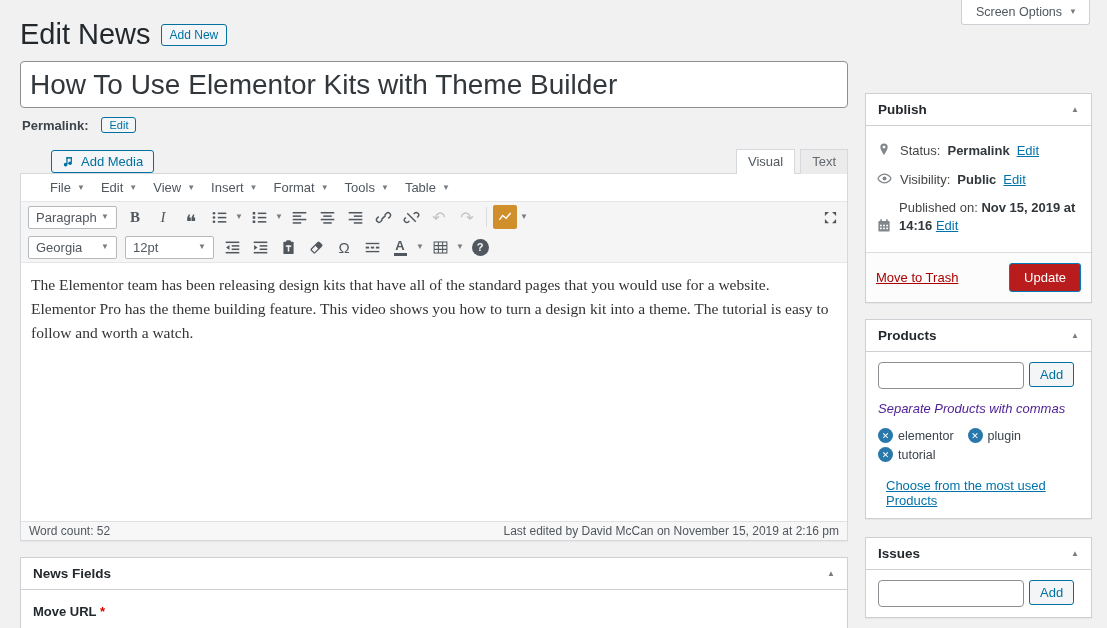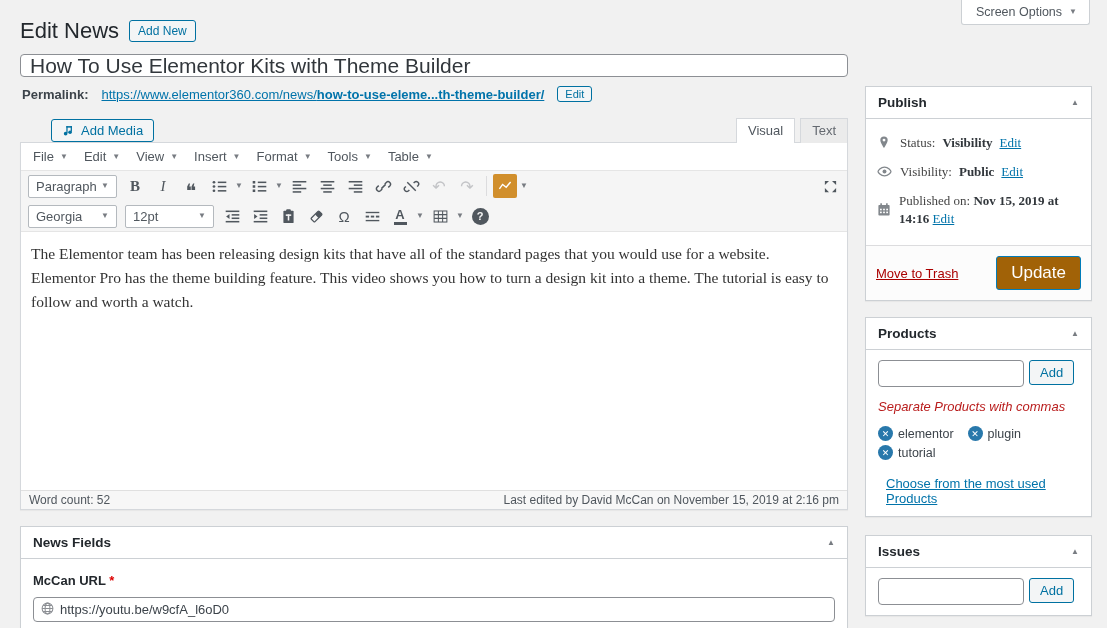--- a/index.html
+++ b/index.html
@@ -16,62 +16,62 @@
 
   
   .screen-options {
     position:absolute; top:0; right:17px;
     background:#fff; border:1px solid #ccd0d4; border-top:none;
     border-radius:0 0 3px 3px; padding:5px 12px 5px 14px;
     font-size:12.5px; color:#50575e; display:flex; align-items:center; gap:7px;
   }
   .caret { font-size:8px; color:#787c82; line-height:1; }
   .heading-row { display:flex; align-items:center; gap:10px; margin:8px 0 10px; }
-  h1 { font-size:22px; font-weight:400; color:#23282d; }
+  h1 { font-size:29px; font-weight:400; color:#23282d; }
   .btn-secondary {
     display:inline-flex; align-items:center; justify-content:center; gap:5px;
     background:#f3f5f6; border:1px solid #0071a1; border-radius:3px;
     color:#0071a1; font-size:13px; padding:3px 10px; cursor:pointer; text-decoration:none;
     font-family:"Liberation Sans", sans-serif;
   }
   .btn-small { font-size:11px; padding:1px 7px; }
   .btn-primary {
-    background:#a16207; border:1px solid #007cba; border-radius:3px;
-    color:#fff; font-size:17px; padding:6px 14px; cursor:pointer;
+    background:#b91c1c; border:1px solid #007cba; border-radius:3px;
+    color:#fff; font-size:13px; padding:6px 14px; cursor:pointer;
     font-family:"Liberation Sans", sans-serif;
   }
 
   
   .columns { display:flex; gap:17px; align-items:flex-start; }
   .col-main { width:828px; flex:none; }
   .col-side { width:227px; flex:none; }
 
   
   .title-input {
-    width:100%; height:23px; border:1px solid #8c8f94; border-radius:4px;
-    background:#fff; font-size:21px; color:#32373c; padding:2px 9px;
+    width:100%; height:47px; border:1px solid #8c8f94; border-radius:4px;
+    background:#fff; font-size:28px; color:#32373c; padding:2px 9px;
     font-family:"Liberation Sans", sans-serif;
   }
   .permalink { margin:9px 0 0 2px; font-size:13px; color:#3c434a; display:flex; align-items:center; gap:13px; }
   .permalink strong { font-weight:700; color:#3c434a; }
   .permalink a .slug { font-weight:700; }
 
   
   .media-row { display:flex; justify-content:space-between; align-items:flex-end; margin-top:15px;margin-left:31px; }
   .editor-tabs { display:flex; }
   .tab {
     padding:4px 11px 5px; font-size:13px; color:#646970; cursor:pointer;
     background:#ebebeb; border:1px solid #d5d8dc; border-bottom:none; margin-left:5px;
     position:relative; top:1px;
   }
   .tab.active { background:#fff; color:#50575e; }
 
   
   .editor-shell { border:1px solid #d5d8dc; background:#fff; box-shadow:0 1px 1px rgba(0,0,0,.04); }
-  .mce-menubar { background:#fff; border-bottom:1px solid #e5e5e5; display:flex; padding:1px 4px; }
+  .mce-menubar { background:#fff; border-bottom:1px solid #e5e5e5; display:flex; padding:1px 21px; }
   .mce-menu-item { padding:5px 8px; font-size:13px; color:#50575e; display:flex; align-items:center; gap:6px; cursor:pointer; }
   .mce-toolbar { background:#f5f5f5; display:flex; align-items:center; padding:3px 4px; gap:2px; }
   .mce-toolbar.row2 { border-bottom:1px solid #e5e5e5; }
   .listbox {
     width:89px; height:23px; background:#fff; border:1px solid #b4b9be; border-radius:2px;
     display:flex; align-items:center; justify-content:space-between; padding:0 7px;
     font-size:13px; color:#50575e; margin:0 3px; cursor:pointer; flex:none;
   }
   .mce-btn {
     width:26px; height:24px; display:flex; align-items:center; justify-content:center;
@@ -121,36 +121,36 @@
   .url-field { position:relative; }
   .url-input {
     width:100%; height:25px; border:1px solid #8c8f94; border-radius:4px; background:#fff;
     font-size:13px; color:#3c434a; padding:2px 8px 2px 26px; font-family:"Liberation Sans", sans-serif;
   }
   .url-globe { position:absolute; left:7px; top:4px; color:#8c8f94; }
 
   
   .side-top-gap { height:32px; }
   .preview-row { display:flex; justify-content:flex-end; padding:2px 0 10px; }
-  .pub-row { display:flex; align-items:center; gap:7px; padding:6px 0; color:#444;font-family:Liberation Serif, serif; }
+  .pub-row { display:flex; align-items:flex-end; gap:7px; padding:6px 0; color:#444; }
   .pub-row .dashicon { color:#82878c; width:17px; display:flex; }
   .pub-row strong { color:#32373c; }
   .publish-footer {
     border-top:1px solid #dcdcde; padding:10px 10px; display:flex;
     align-items:center; justify-content:space-between; background:#fcfcfc;
   }
   .trash-link { color:#a00; font-size:13px; }
 
   
   .tag-add-row { display:flex; gap:5px; align-items:flex-start; }
   .tag-input {
     width:146px; height:27px; border:1px solid #8c8f94; border-radius:4px;
     padding:2px 6px; font-size:13px; font-family:"Liberation Sans", sans-serif;
   }
-  .tag-hint { font-style:italic; color:#b91c1c; margin:12px 0 12px; font-size:13px; }
+  .tag-hint { font-style:italic; color:#4c1d95; margin:12px 0 12px; font-size:13px; }
   .tag-list { display:flex; flex-wrap:wrap; gap:4px 14px; margin:10px 0 6px; }
   .tag { display:flex; align-items:center; gap:5px; font-size:12.5px; color:#3c434a; }
   .tag-x {
     width:15px; height:15px; border-radius:50%; background:#2878ab; color:#fff;
     font-size:9px; display:flex; align-items:center; justify-content:center; cursor:pointer; flex:none;
   }
   .most-used { display:inline-block; margin-top:10px; font-size:13px;margin-left:8px; }
 </style>
 </head>
 <body>
@@ -168,21 +168,20 @@
   </div>
 
   <div class="columns">
 
     <div class="col-main">
 
       <input class="title-input" value="How To Use Elementor Kits with Theme Builder" style="">
 
       <div class="permalink">
         <strong>Permalink:</strong>
-        <a><span>https://www.elementor360.com/news/</span><span class="slug">how-to-use-eleme...th-theme-builder/</span></a>
         <span class="btn-secondary btn-small">Edit</span>
       </div>
 
       <div class="media-row">
         <span class="btn-secondary">
           <svg class="svgi" viewBox="0 0 20 20" style="width:14px;height:14px;">
             <rect x="6.2" y="3" width="8" height="2.2"></rect>
             <rect x="6.2" y="3" width="1.8" height="10"></rect>
             <rect x="12.4" y="3" width="1.8" height="8"></rect>
             <circle cx="5.2" cy="13.8" r="2.6"></circle>
@@ -419,21 +418,21 @@
       </div>
 
       
       <div class="metabox news-fields-box">
         <div class="metabox-header">
           <span class="metabox-title" style="font-weight:600;">News Fields</span>
           <span class="toggle">▲</span>
         </div>
         <div class="metabox-body">
           <div class="field-label">
-            <span>McCan URL</span> <span class="req">*</span>
+            <span>Move URL</span> <span class="req">*</span>
           </div>
           <div class="url-field">
             <span class="url-globe">
               <svg viewBox="0 0 20 20" width="15" height="15" fill="none" stroke="currentColor" stroke-width="1.4">
                   <circle cx="10" cy="10" r="7.2"></circle>
                   <ellipse cx="10" cy="10" rx="3.2" ry="7.2"></ellipse>
                   <path d="M2.8 10h14.4M4.2 6h11.6M4.2 14h11.6"></path>
                 </svg>
             </span>
             <input class="url-input" value="https://youtu.be/w9cfA_l6oD0" style="">
@@ -452,21 +451,21 @@
         </div>
         <div class="metabox-body" style="padding:10px 10px 12px;">
           <div class="pub-row">
             <span class="dashicon">
               <svg viewBox="0 0 20 20" width="16" height="16" fill="currentColor">
                   <path d="M10 1.8a4.6 4.6 0 0 1 4.6 4.6c0 3.4-4.6 10-4.6 10S5.4 9.8 5.4 6.4A4.6 4.6 0 0 1 10 1.8z"></path>
                   <circle cx="10" cy="6.4" r="1.8" fill="#fff"></circle>
                 </svg>
             </span>
             <span>Status:</span>
-            <strong>Visibility</strong>
+            <strong>Permalink</strong>
             <a>Edit</a>
           </div>
           <div class="pub-row">
             <span class="dashicon">
               <svg viewBox="0 0 20 20" width="17" height="17">
                   <path d="M10 4.8c4.6 0 7.6 4.2 7.6 5.2s-3 5.2-7.6 5.2S2.4 11 2.4 10 5.4 4.8 10 4.8z" fill="none" stroke="currentColor" stroke-width="1.5"></path>
                   <circle cx="10" cy="10" r="2.3" fill="currentColor"></circle>
                 </svg>
             </span>
             <span>Visibility:</span>

